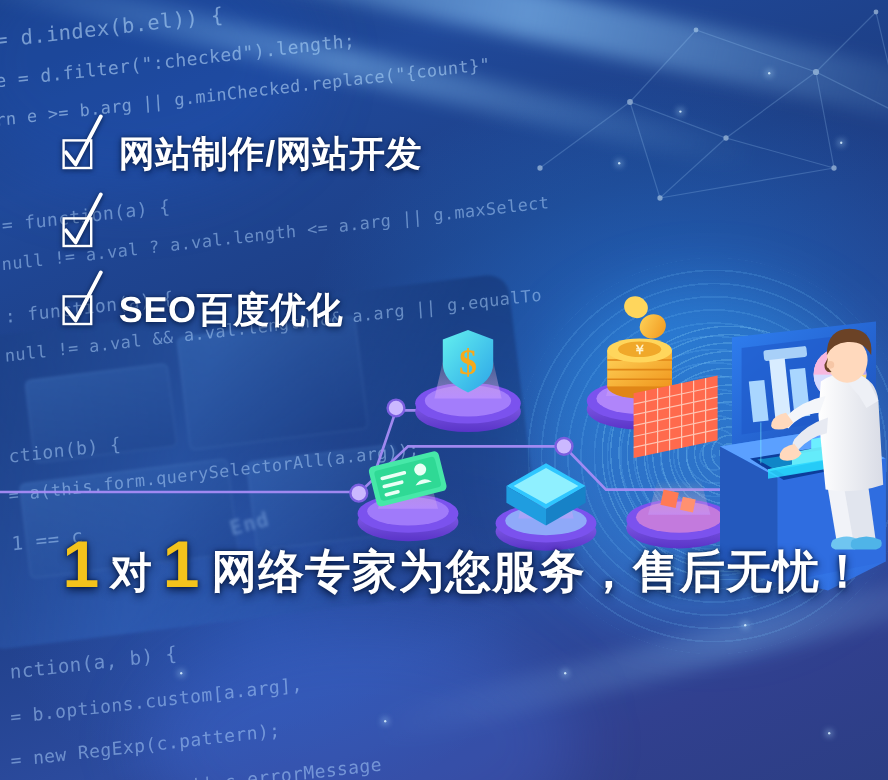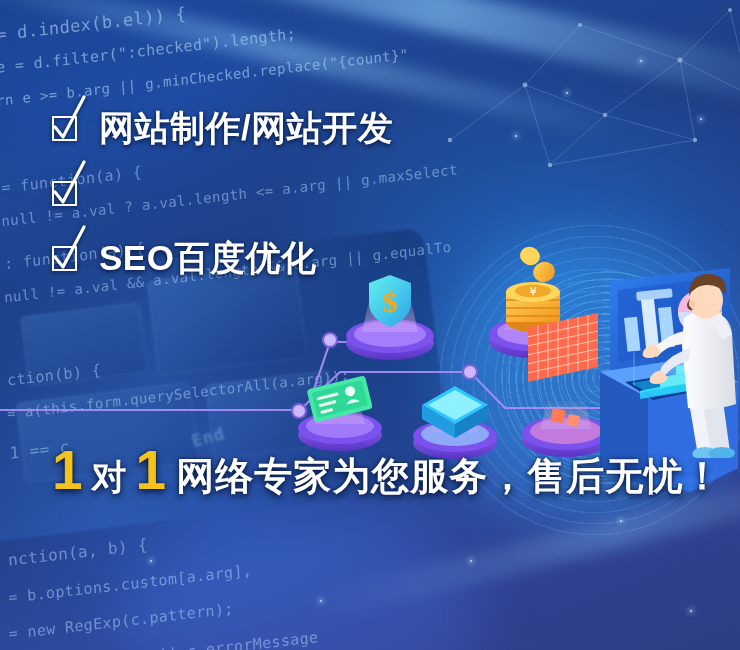--- a/index.html
+++ b/index.html
@@ -83,21 +83,21 @@
   
   .list{position:absolute;left:52px;top:96px;z-index:40;}
   .row{position:relative;height:65px;display:flex;align-items:center;}
   .cbox{
     position:relative;width:25px;height:25px;flex:0 0 25px;margin-right:22px;
     border:2.4px solid #ffffff;box-sizing:border-box;
     filter:drop-shadow(0 1px 2px rgba(0,16,48,.8));
   }
   .cbox svg{position:absolute;left:-3px;top:-13px;overflow:visible;}
   .rowlabel{
-    color:#ffffff;font-size:35px;font-weight:bold;letter-spacing:.5px;
+    color:#ffffff;font-size:30px;font-weight:bold;letter-spacing:.5px;
     text-shadow:0 2px 5px rgba(4,22,62,.85),0 0 2px rgba(4,22,62,.7);
     white-space:nowrap;
   }
 
   
   .slogan{
     position:absolute;left:48px;top:443px;z-index:40;
     display:flex;align-items:baseline;white-space:nowrap;
     text-shadow:0 3px 7px rgba(4,20,56,.9),0 0 3px rgba(4,20,56,.8);
   }

